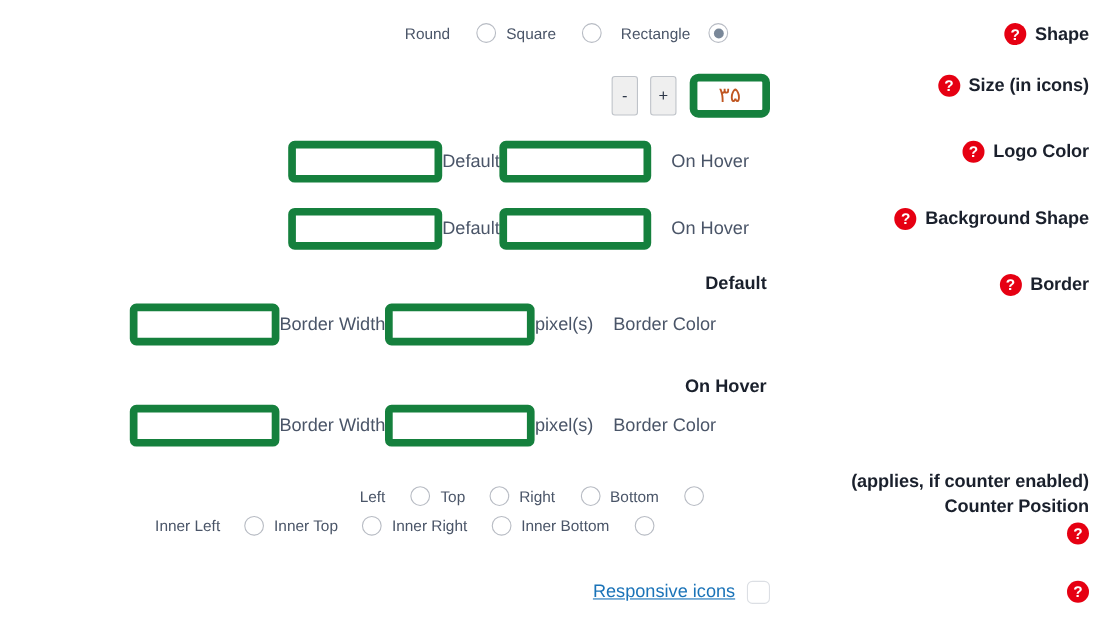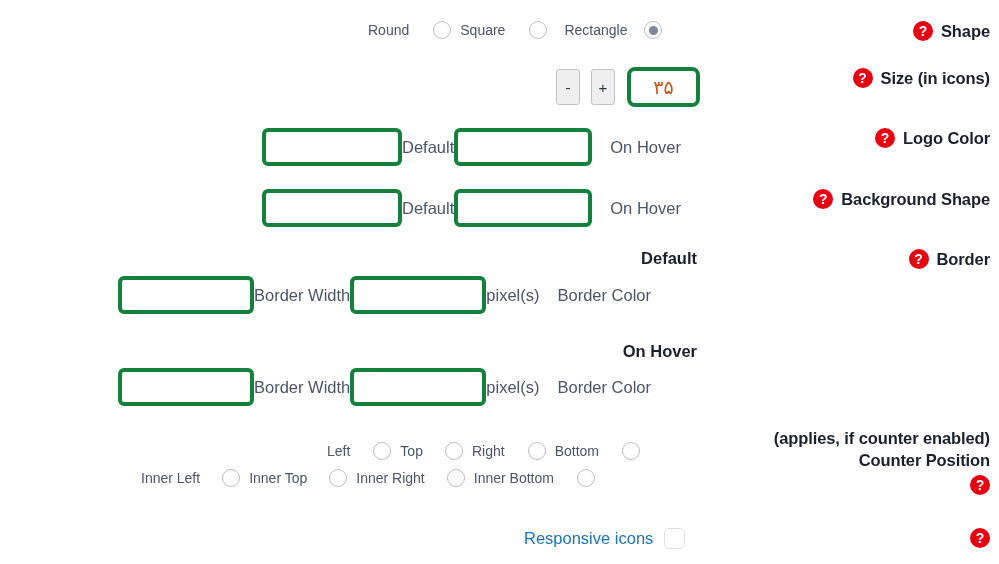--- a/index.html
+++ b/index.html
@@ -87,21 +87,21 @@
   }
   .opt-label {
     font-size: 14px;
     color: #4a5568;
     white-space: nowrap;
     line-height: 1;
   }
 
   
   .tinput {
-    border: 4px solid #15803d;
+    border: 7px solid #15803d;
     border-radius: 6px;
     background: #ffffff;
     height: 38px;
     outline: none;
     font-family: "Liberation Sans", sans-serif;
     font-size: 16px;
     color: #c05621;
     text-align: center;
     padding: 0 6px;
   }
@@ -137,23 +137,25 @@
   .bold-head {
     position: absolute;
     font-size: 16.5px;
     font-weight: bold;
     color: #1a202c;
     white-space: nowrap;
   }
 
   .link {
     color: #1a73b8;
-    font-size: 16.5px;
-    white-space: nowrap;
-    cursor: pointer;
+    text-decoration: underline;
+    font-size: 16.5px;
+    white-space: nowrap;
+    cursor: pointer;
+    margin-left: 15px;
   }
 
   .checkbox {
     width: 21px;
     height: 21px;
     border-radius: 5px;
     border: 1.4px solid #dcdfe4;
     background: #ffffff;
     display: inline-block;
     flex: 0 0 auto;

